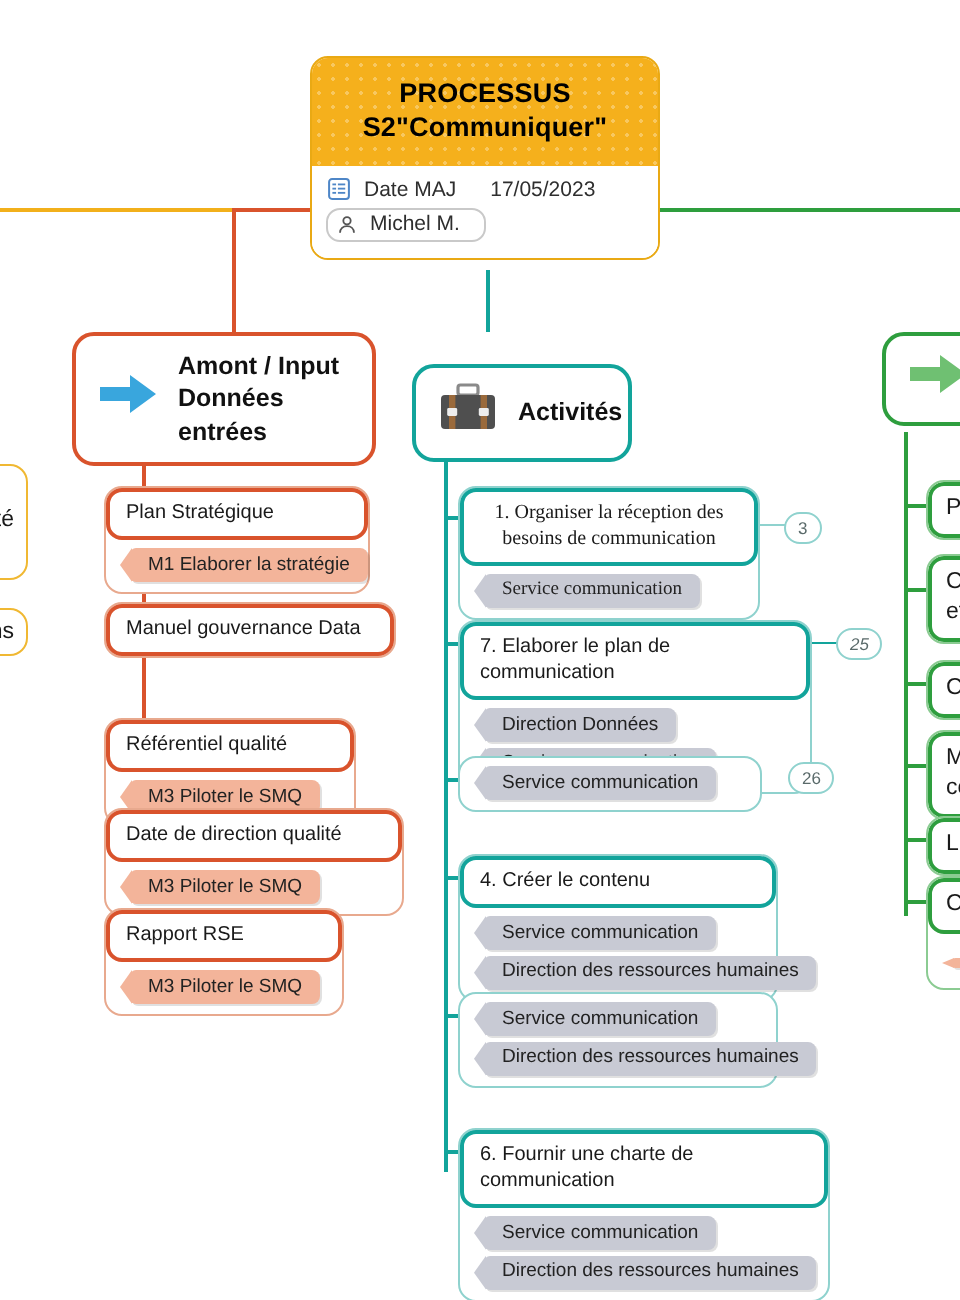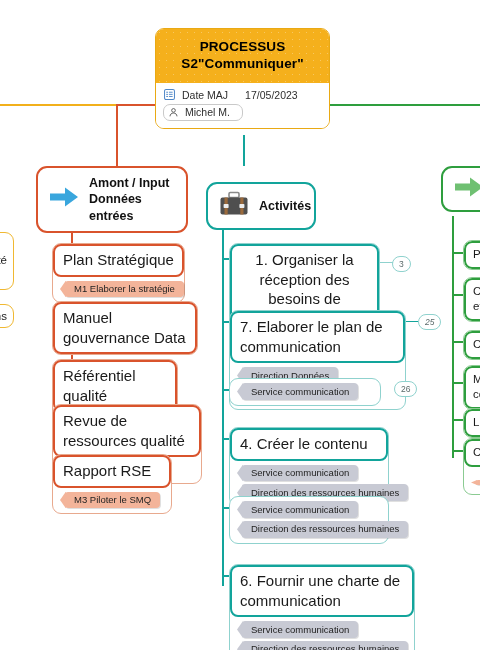--- a/index.html
+++ b/index.html
@@ -114,21 +114,21 @@
     border-radius: 9px;
     z-index: 4;
   }
   .card-orange { border: 1.2px solid #E8A98E; }
   .card-teal   { border: 1.2px solid #8FD2CE; }
 
   .card-title {
     box-sizing: border-box;
     background: #fff;
     border-radius: 8px;
-    font-size: 15px;
+    font-size: 10px;
     color: #1a1a1a;
     line-height: 1.3;
     padding: 4px 8px 5px 8px;
   }
   .ct-orange { border: 2px solid #D9532C; }
   .ct-teal   { border: 2px solid #12A49B; }
   .ct-center { text-align: center; }
 
   .tags { padding: 4px 6px 5px 7px; display: flex; flex-direction: column; gap: 3px; align-items: flex-start;}
 
@@ -310,21 +310,21 @@
   </div>
 
   <div class="card card-orange" style="left:52px; top:359px; width:126px;">
     <div class="card-title ct-orange">Référentiel qualité</div>
     <div class="tags">
       <span class="tag tag-salmon">M3 Piloter le SMQ</span>
     </div>
   </div>
 
   <div class="card card-orange" style="left:52px; top:404px; width:150px;">
-    <div class="card-title ct-orange">Revue de ressources qualité</div>
+    <div class="card-title ct-orange">Date de direction qualité</div>
     <div class="tags">
       <span class="tag tag-salmon">M3 Piloter le SMQ</span>
     </div>
   </div>
 
   <div class="card card-orange" style="left:52px; top:454px; width:120px;">
     <div class="card-title ct-orange">Rapport RSE</div>
     <div class="tags">
       <span class="tag tag-salmon">M3 Piloter le SMQ</span>
     </div>
@@ -337,21 +337,21 @@
         <rect x="1.5" y="6.5" width="27" height="17" rx="2" fill="#4F4F4F"></rect>
         <rect x="5.5" y="6.5" width="3.2" height="17" fill="#9A6A3C"></rect>
         <rect x="21.3" y="6.5" width="3.2" height="17" fill="#9A6A3C"></rect>
         <rect x="4.6" y="13" width="5" height="4" rx="0.7" fill="#EDEDED"></rect>
         <rect x="20.4" y="13" width="5" height="4" rx="0.7" fill="#EDEDED"></rect>
       </svg>
     </span>
     <span class="bh-title">Activités</span>
   </div>
 
-  <div class="card card-teal" style="left:229px; top:243px; width:151px;">
+  <div class="card card-teal" style="left:229px; top:243px; width:151px;font-family:Liberation Serif, serif;">
     <div class="card-title ct-teal ct-center">1. Organiser la réception des besoins de communication</div>
     <div class="tags">
       <span class="tag tag-grey">Service communication</span>
     </div>
   </div>
   <div class="badge" style="left:392px; top:256px;">3</div>
 
   <div class="card card-teal" style="left:229px; top:310px; width:177px;">
     <div class="card-title ct-teal">7. Elaborer le plan de communication</div>
     <div class="tags">

